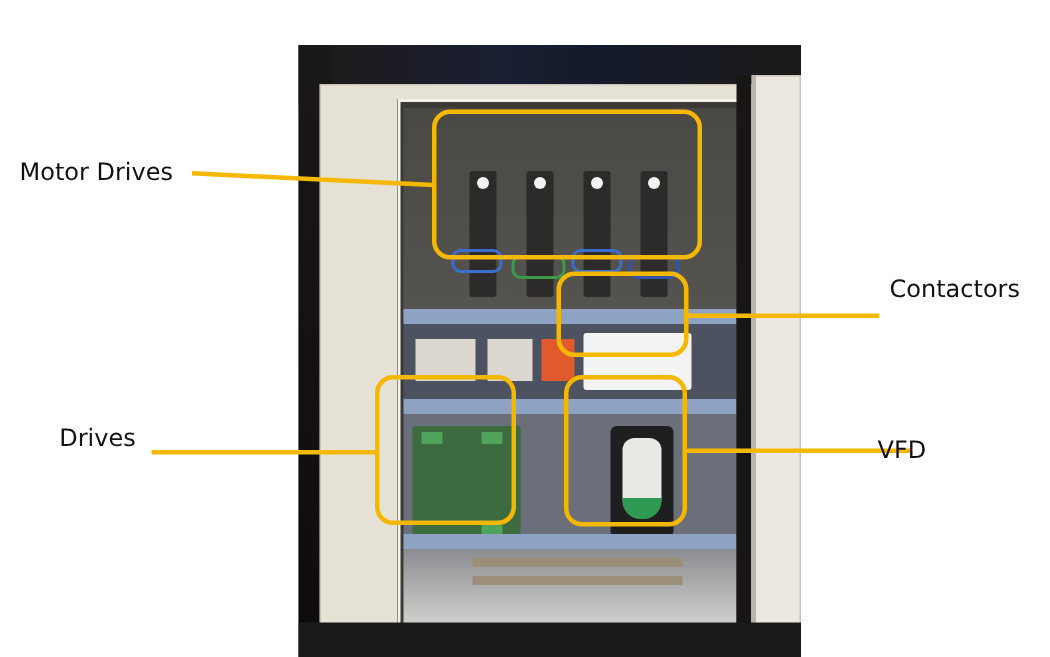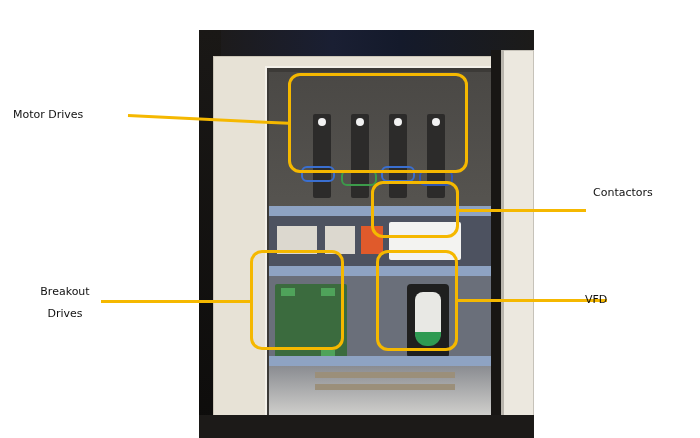--- a/index.html
+++ b/index.html
@@ -44,21 +44,21 @@
                  background: #2e9a52; border-radius: 0 0 12px 12px; }
   .terminal-row { position: absolute; left: 50px; height: 6px; width: 140px; background: #9b8f7a; }
   .door { position: absolute; left: 302px; top: 20px; width: 33px; height: 388px;
           background: #ece8df; box-shadow: inset 3px 0 0 #b9b5ad, inset 0 0 0 1px #c6c2b9; }
   .door-gap { position: absolute; left: 292px; top: 20px; width: 10px; height: 388px; background: #181614; }
   .floor { position: absolute; left: 0; top: 385px; width: 100%; height: 23px; background: #1c1a18; }
 
   .hl-box { position: absolute; border: 3px solid #f5b800; border-radius: 12px;
             box-sizing: border-box; }
   .callout-line { position: absolute; background: #f5b800; height: 3px; transform-origin: 0 50%; }
-  .label { position: absolute; color: #111; font-size: 11px; line-height: 22px;
+  .label { position: absolute; color: #111; font-size: 16px; line-height: 22px;
            font-family: "DejaVu Sans", "Liberation Sans", sans-serif; }
 </style>
 </head>
 <body>
 
 <div class="photo">
   <div class="backdrop"></div>
   <div class="left-wall"></div>
   <div class="cabinet-frame">
     <div class="cabinet-inner">
@@ -105,16 +105,15 @@
 <div class="hl-box" style="left:376px;top:250px;width:82px;height:101px"></div>
 
 <div class="callout-line" style="left:128px;top:114px;width:161px;transform:rotate(2.8deg)"></div>
 <div class="callout-line" style="left:458px;top:209px;width:128px"></div>
 <div class="callout-line" style="left:101px;top:300px;width:150px"></div>
 <div class="callout-line" style="left:457px;top:299px;width:150px"></div>
 
 <div class="label" style="left:13px;top:104px">Motor Drives</div>
 <div class="label" style="left:593px;top:182px">Contactors</div>
 <div class="label" style="left:30px;top:281px;text-align:center;width:70px">
-  <div>Breakout</div>
   <div>Drives</div>
 </div>
 <div class="label" style="left:585px;top:289px">VFD</div>
 
 </body></html>

